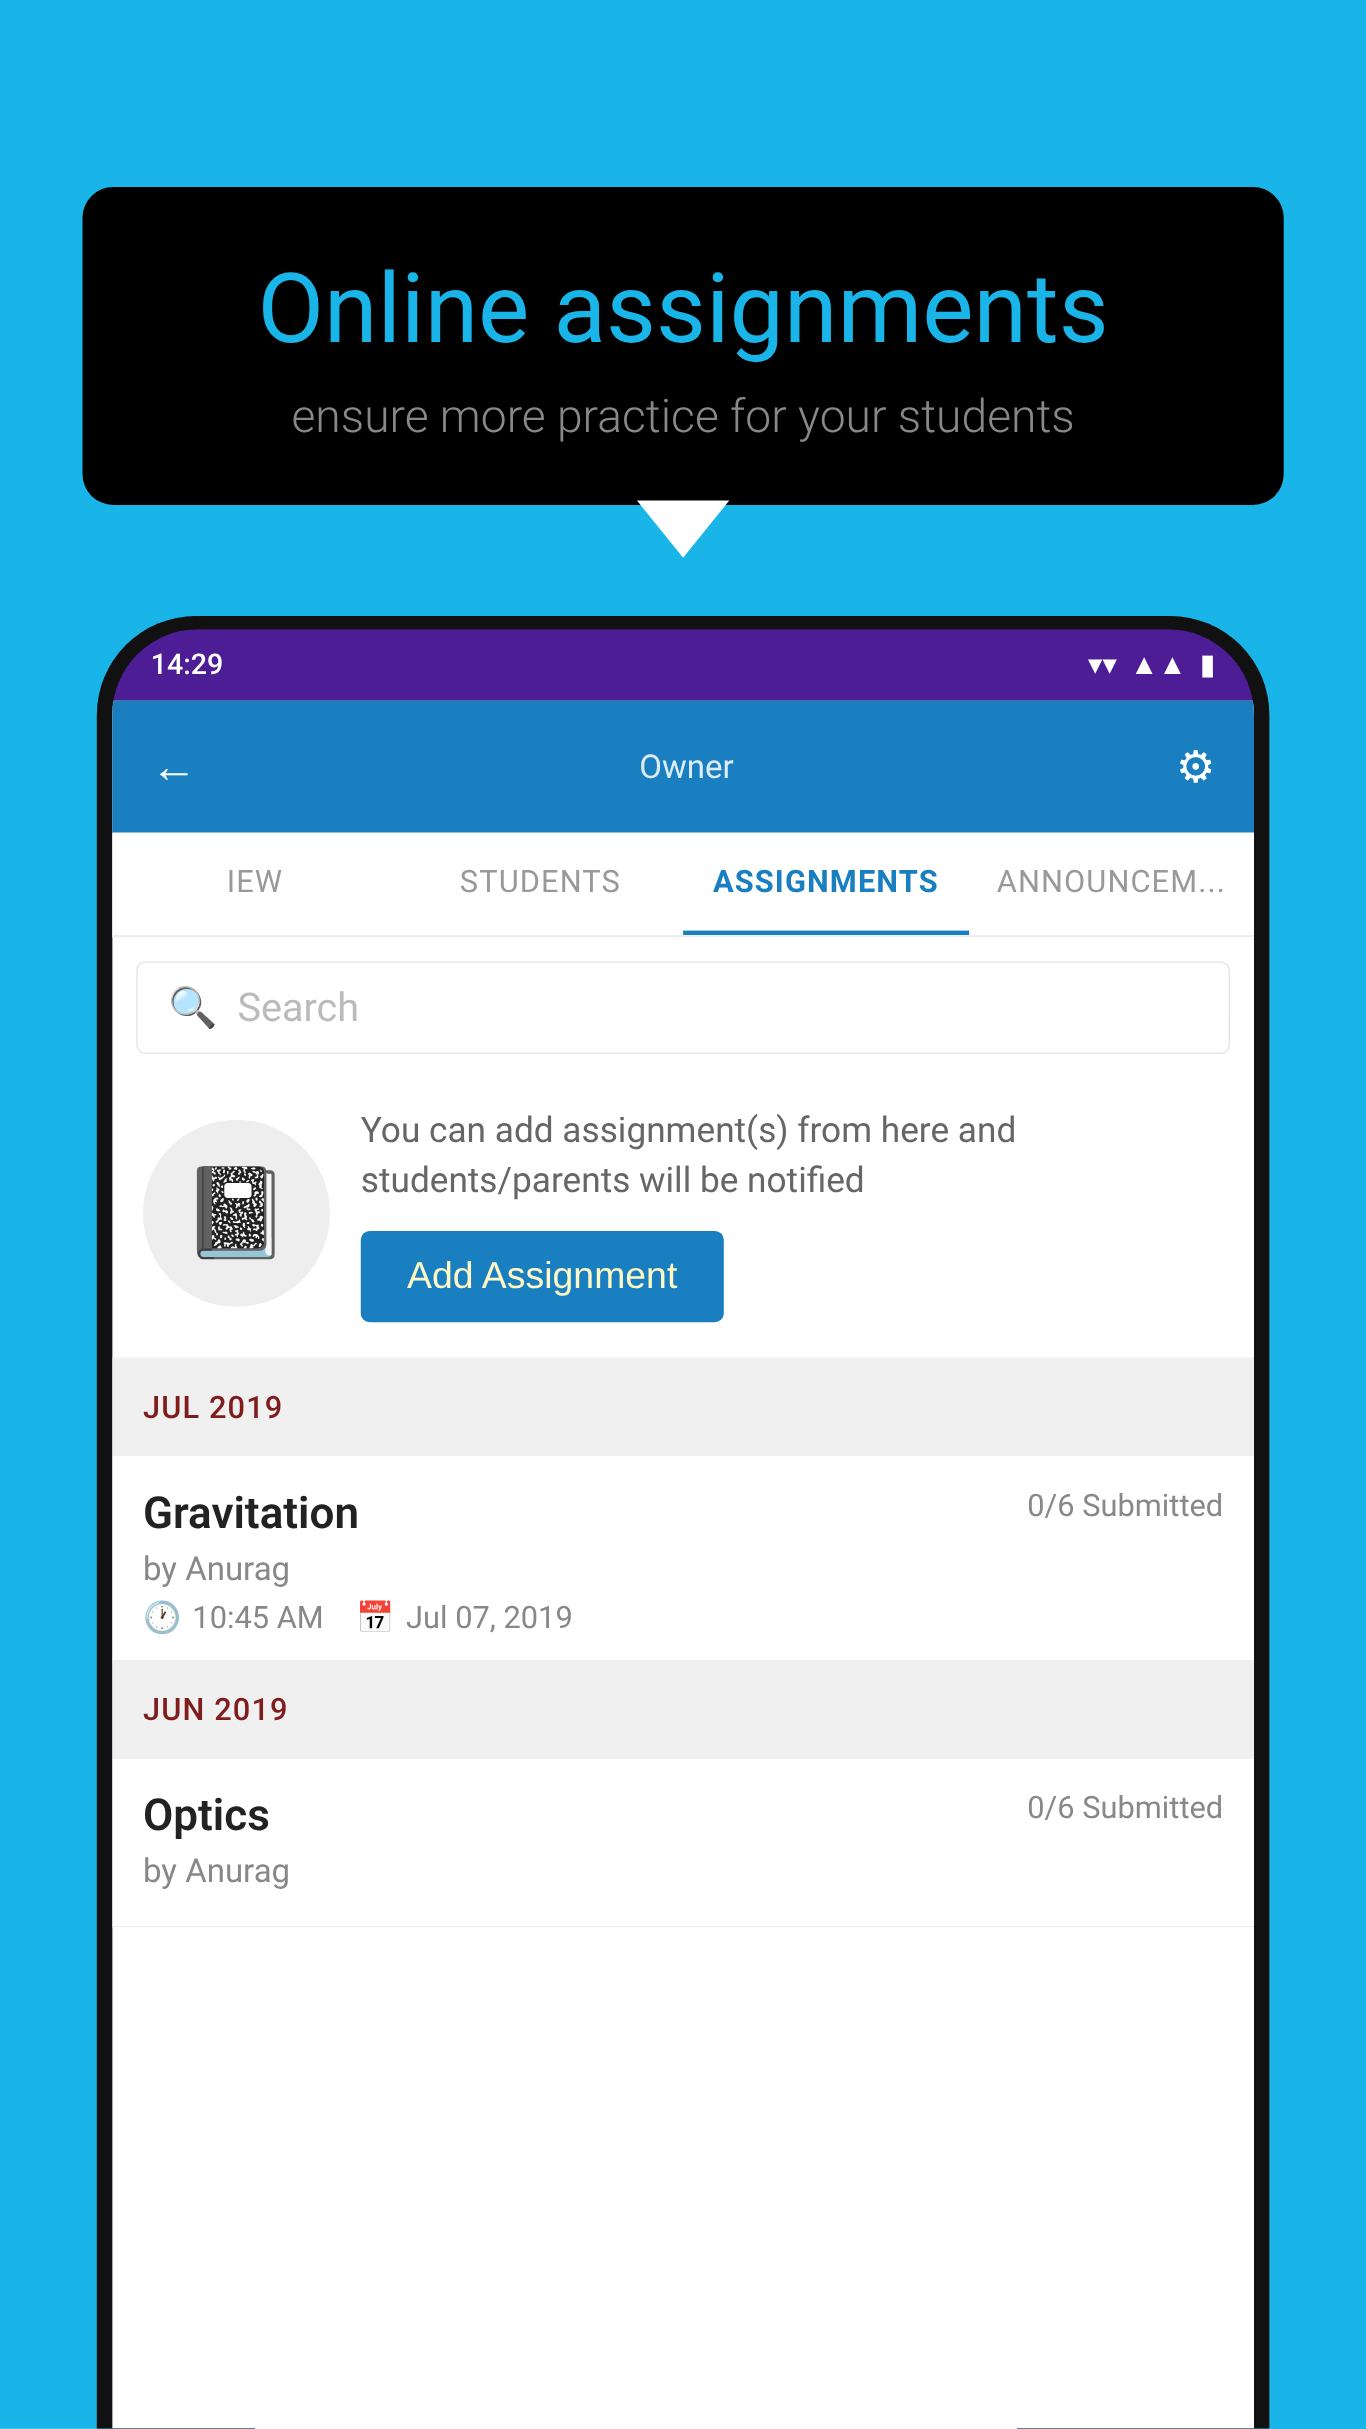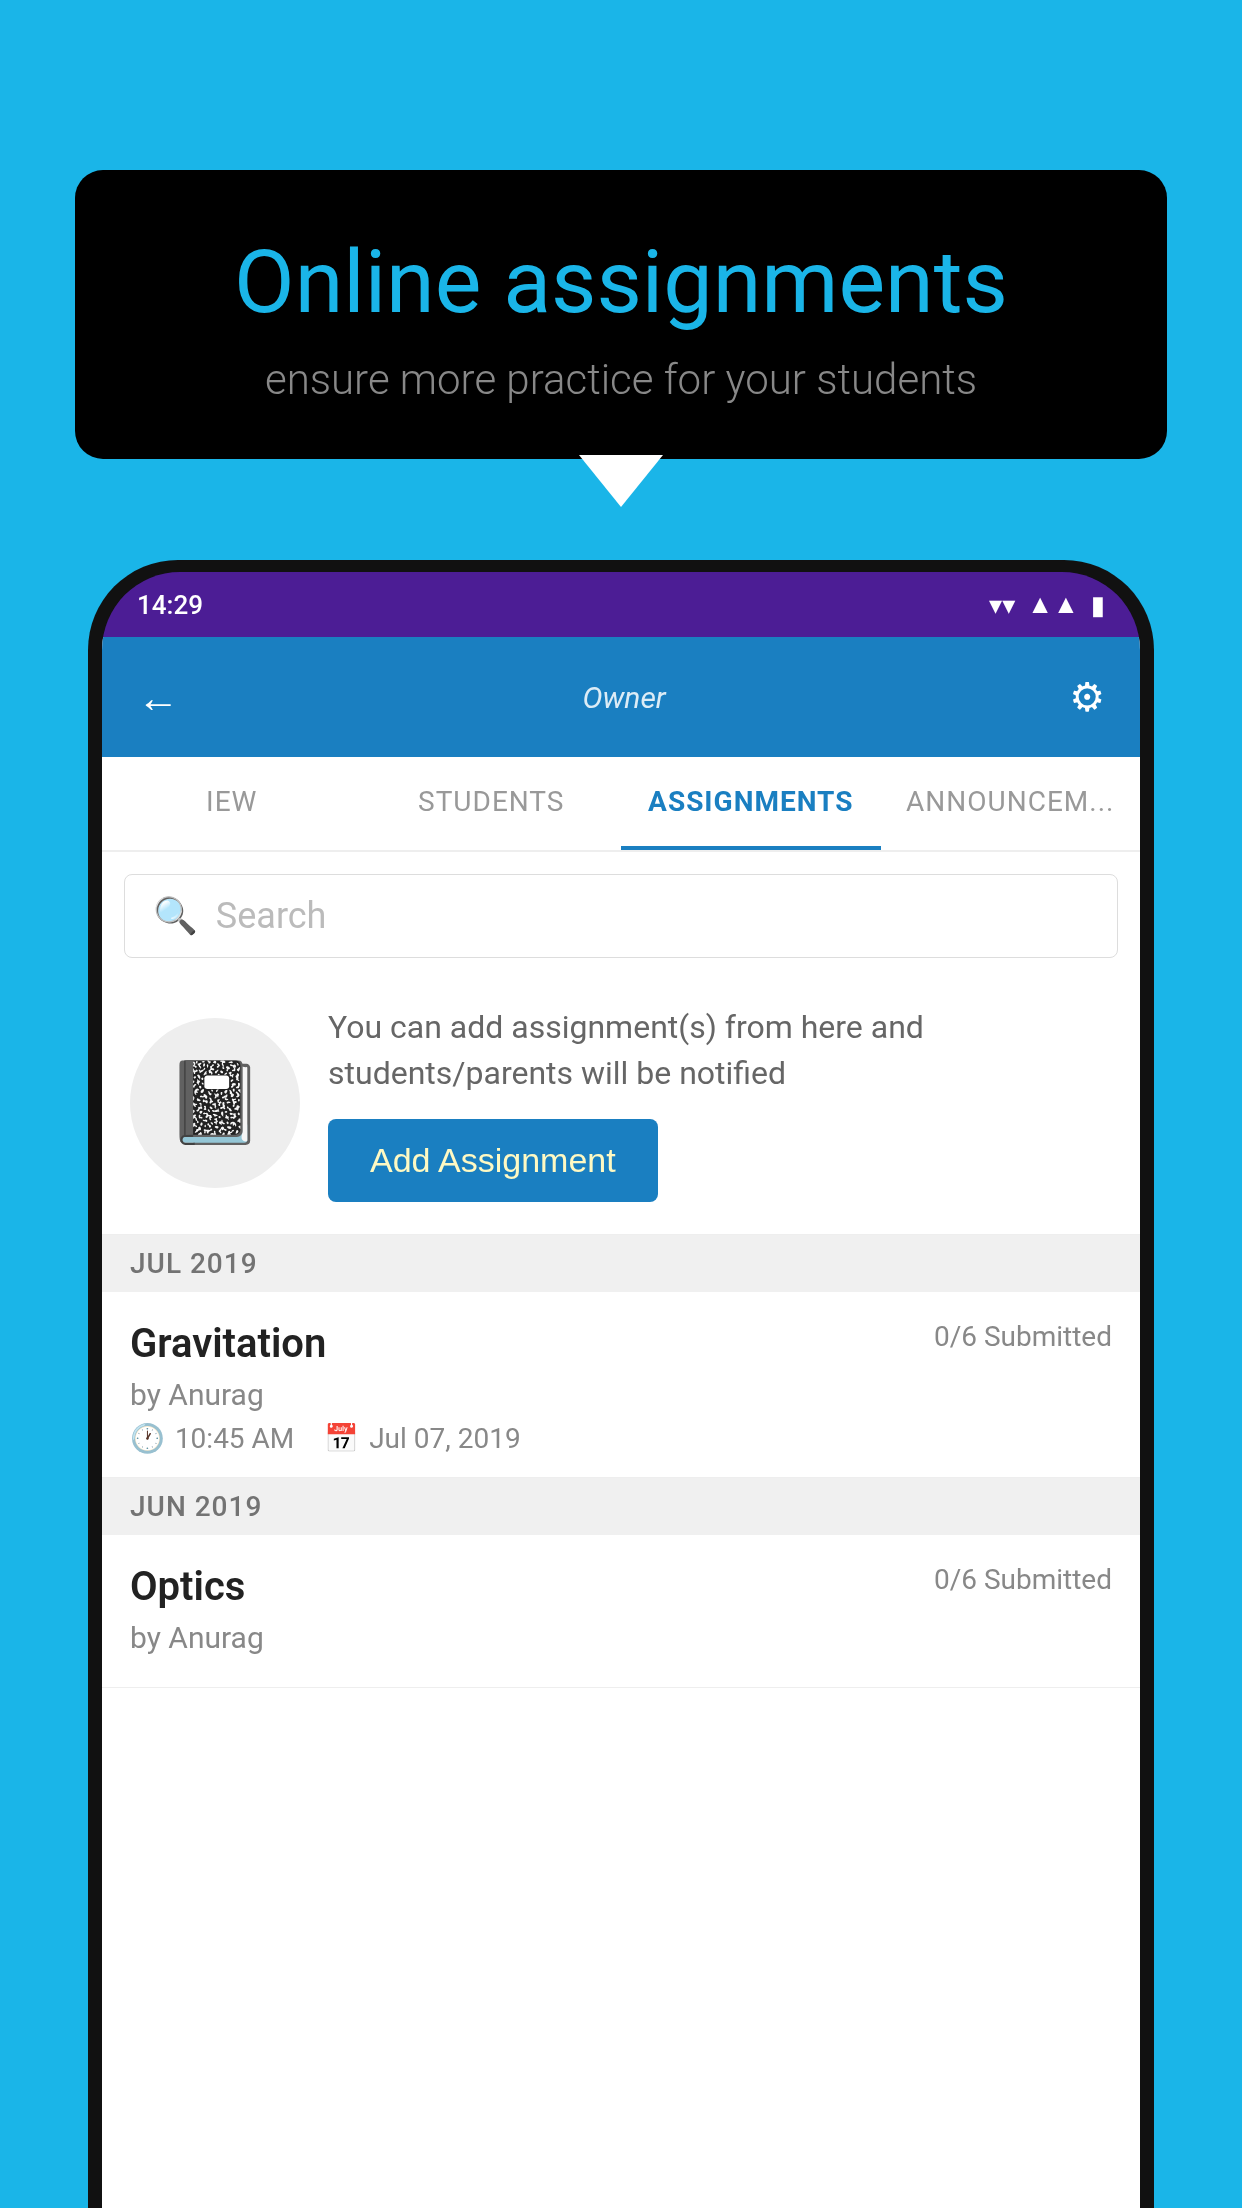--- a/index.html
+++ b/index.html
@@ -141,21 +141,20 @@
 
     .header-title {
       color: white;
       font-size: 42px;
       font-weight: 600;
     }
 
     .header-subtitle {
       color: rgba(255,255,255,0.85);
       font-size: 30px;
-      font-style: italic;
     }
 
     .settings-btn {
       color: white;
       font-size: 40px;
       cursor: pointer;
     }
 
     
     .tabs {
@@ -249,22 +248,22 @@
       border-radius: 8px;
       padding: 22px 42px;
       font-size: 34px;
       font-weight: 500;
       cursor: pointer;
     }
 
     
     .section-header {
       background: #f0f0f0;
-      padding: 12px 28px;
-      color: #737373;
+      padding: 28px 28px;
+      color: #7f1d1d;
       font-size: 28px;
       font-weight: 500;
       letter-spacing: 1px;
     }
 
     
     .assignment-item {
       padding: 28px 28px 22px;
       border-bottom: 1.5px solid #eee;
       background: white;

